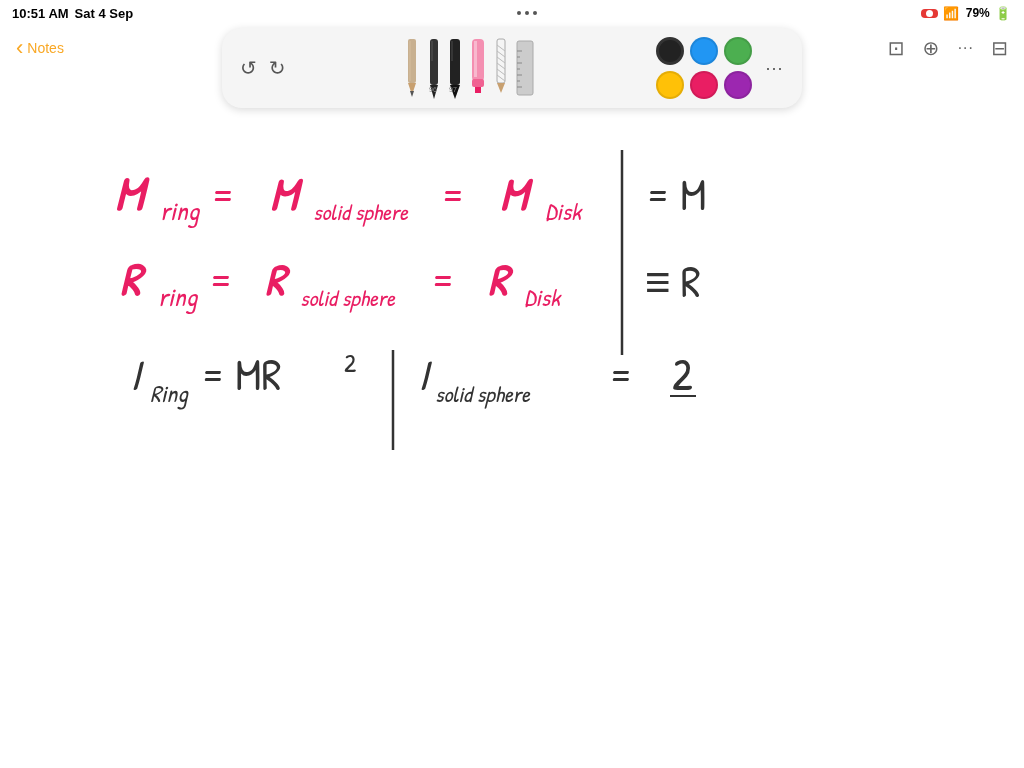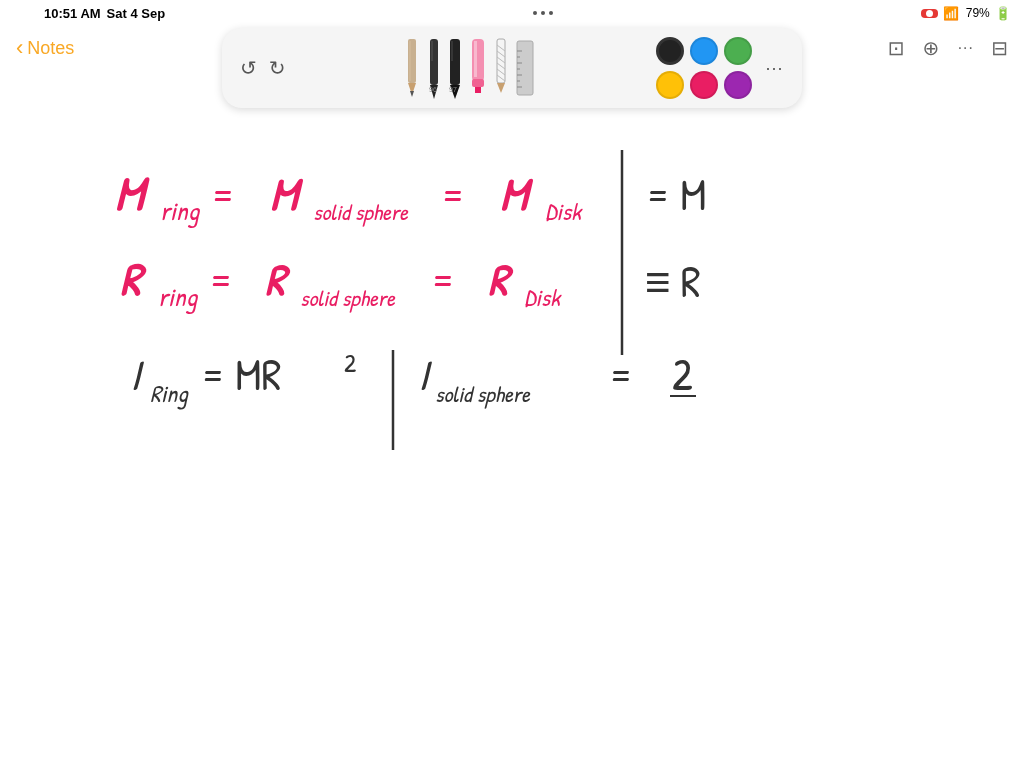--- a/index.html
+++ b/index.html
@@ -17,21 +17,20 @@
     #status-bar {
       position: absolute;
       top: 0; left: 0; right: 0;
       height: 26px;
       background: #fff;
       display: flex;
       align-items: center;
       justify-content: space-between;
       padding: 0 12px;
       z-index: 100;
-      margin-left: 32px;
     }
 
     .status-left {
       display: flex;
       align-items: center;
       gap: 6px;
       font-size: 13px;
       font-weight: 600;
       color: #000;
     }
@@ -231,29 +230,29 @@
   <div class="status-center">
     <div class="status-dot"></div>
     <div class="status-dot"></div>
     <div class="status-dot"></div>
   </div>
   <div class="status-right">
     <div class="record-indicator">
       <div class="record-dot"></div>
     </div>
     <span style="font-size:13px;">📶</span>
-    <span style="font-size:12px;font-weight:400;">79%</span>
+    <span style="font-size:12px;font-weight:700;">79%</span>
     <span style="font-size:13px;">🔋</span>
   </div>
 </div>
 
 <div id="nav-bar">
   <div class="nav-left">
     <span class="back-arrow" style="color:#f9a825;font-size:22px;">‹</span>
-    <span class="nav-title" style="color:#f9a825;font-size:18px;">Notes</span>
+    <span class="nav-title" style="color:#f9a825;font-size:14px;">Notes</span>
   </div>
   <div class="nav-right">
     <span class="nav-icon" style="font-size:20px;color:#666;">⊡</span>
     <span class="nav-icon" style="font-size:20px;color:#666;">⊕</span>
     <span class="nav-icon" style="font-size:16px;color:#666;">···</span>
     <span class="nav-icon" style="font-size:20px;color:#666;">⊟</span>
   </div>
 </div>
 
 <div id="drawing-toolbar">

